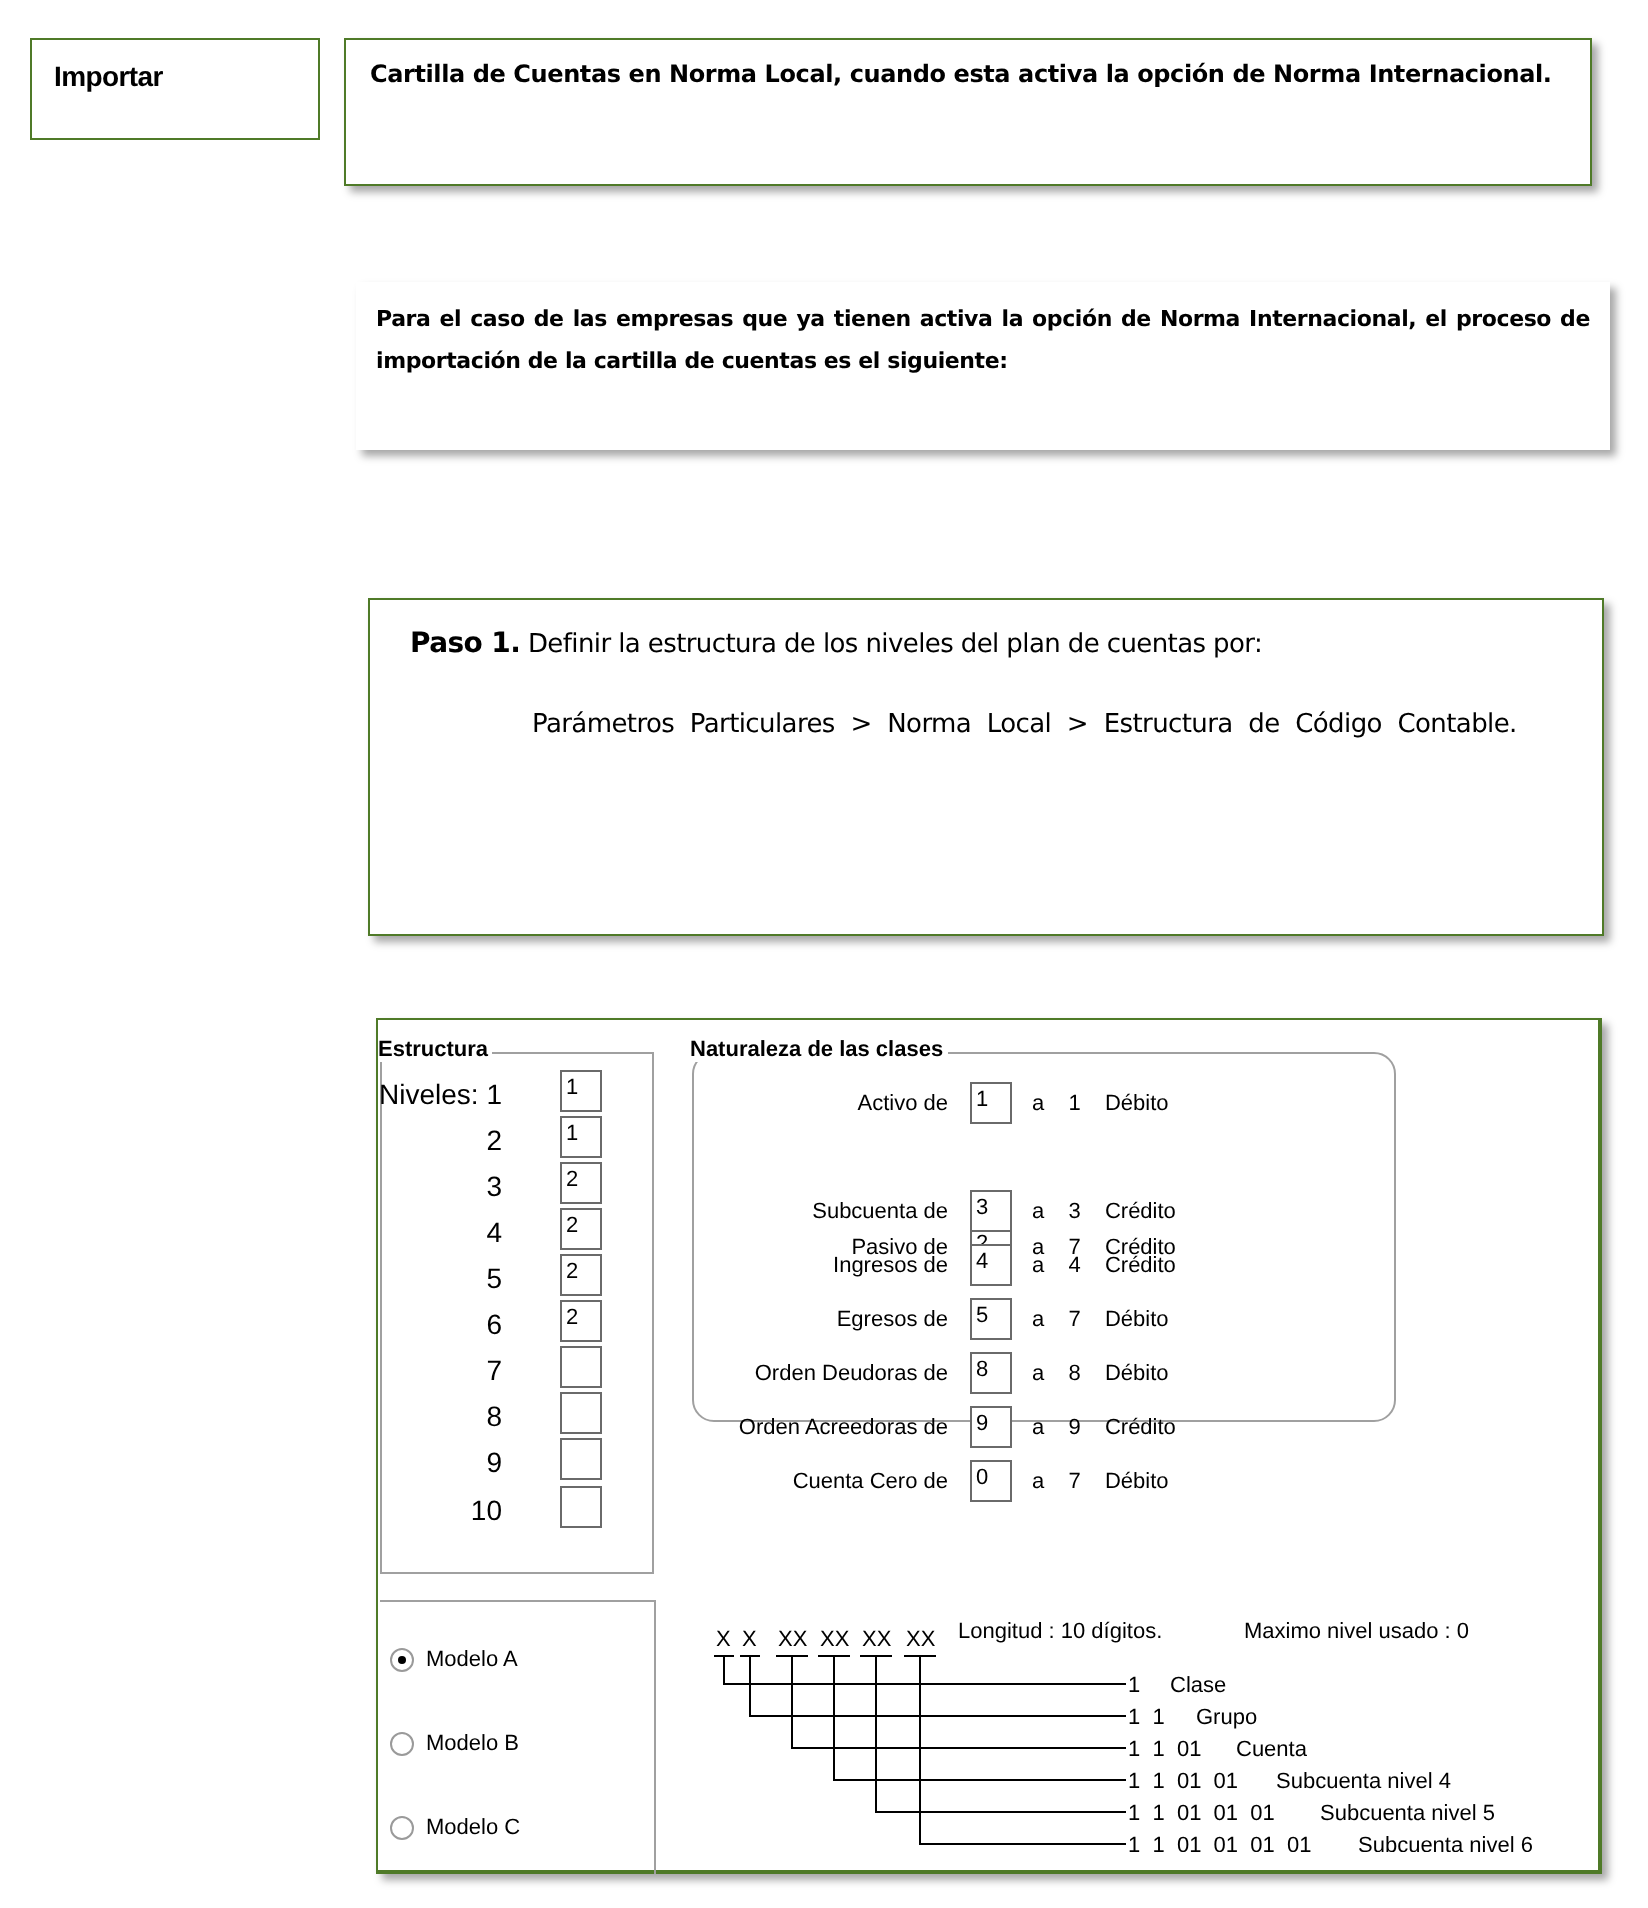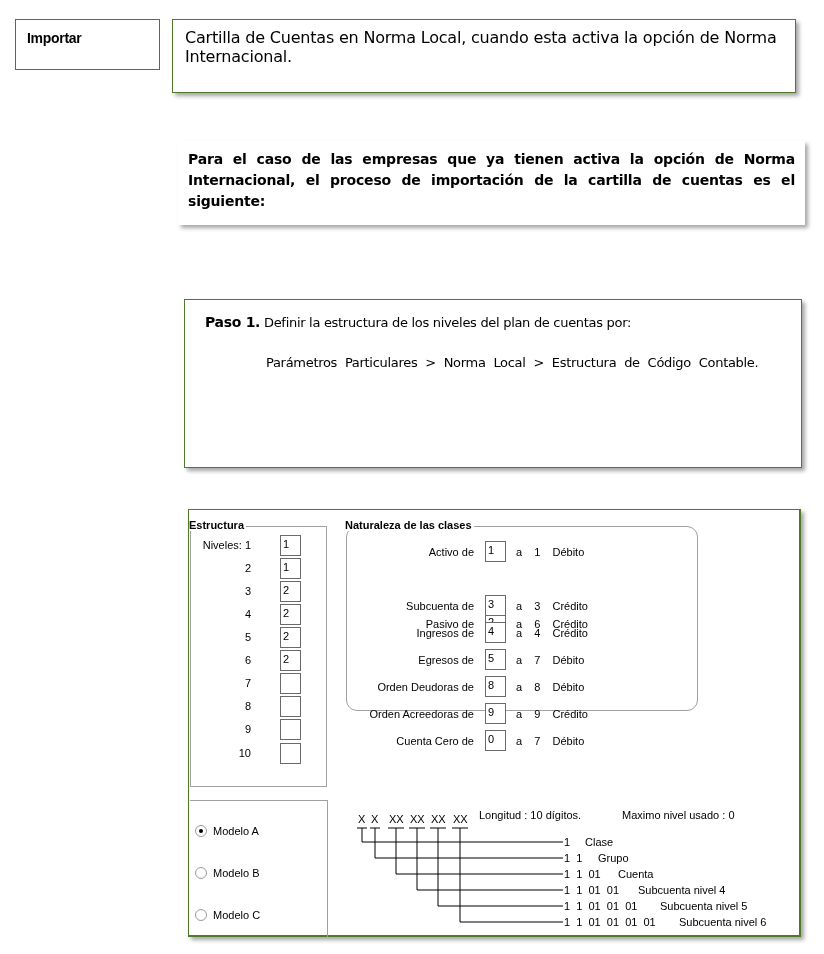--- a/index.html
+++ b/index.html
@@ -10,27 +10,27 @@
 
     
     #box-import { left: 15px; top: 19px; width: 145px; height: 51px;
       border: 1px solid #4f7a28; padding: 10px 0 0 11px;
       font-family: Liberation Sans, sans-serif; font-weight: bold; font-size: 14px; letter-spacing: -0.3px; }
 
     
     #box-title { left: 172px; top: 19px; width: 624px; height: 74px;
       border: 1px solid #4f7a28; padding: 8px 12px 0 12px;
       box-shadow: 3px 3px 4px rgba(0,0,0,0.35);
-      font-weight: normal; font-size: 16px; line-height: 19px; letter-spacing: -0.2px; }
+      font-weight: bold; font-size: 12px; line-height: 19px; letter-spacing: -0.2px; }
 
     
     #box-intro { left: 178px; top: 141px; width: 627px; height: 84px;
       padding: 8px 10px 0 10px;
       box-shadow: 3px 3px 4px rgba(0,0,0,0.35);
-      font-weight: bold; font-size: 14px; line-height: 21px; text-align: justify;
+      font-weight: bold; font-size: 11px; line-height: 21px; text-align: justify;
       letter-spacing: -0.2px; }
 
     
     #box-paso { left: 184px; top: 299px; width: 618px; height: 169px;
       border: 1px solid #4f7a28; padding: 12px 12px 0 20px;
       box-shadow: 3px 3px 4px rgba(0,0,0,0.35);
       font-size: 13px; line-height: 20px; letter-spacing: -0.3px; }
     #box-paso .lead { font-weight: bold; font-size: 14px; }
     #box-paso .path { margin: 20px 0 0 61px; text-align: justify; text-align-last: left; word-spacing: 4px; }
 
@@ -42,21 +42,21 @@
 
     .group { position: absolute; border: 1px solid #a0a0a0; box-sizing: border-box; padding-left: 15px; }
     .legend { position: absolute; top: -8px; left: -2px; background: #fff; padding: 0 2px 0 0;
       font-weight: bold; font-size: 11px; }
 
     #grp-estructura { left: 1px; top: 16px; width: 137px; height: 261px; }
     #grp-naturaleza { left: 157px; top: 16px; width: 352px; height: 185px; border-radius: 11px; }
     #grp-modelo { left: 1px; top: 290px; width: 138px; height: 137px; border-bottom: none; border-left: none; }
 
     .lvl-row { position: absolute; left: 0; width: 120px; height: 22px; }
-    .lvl-num { position: absolute; right: 60px; top: 4px; text-align: center; white-space: nowrap; font-size: 11px; }
+    .lvl-num { position: absolute; right: 60px; top: 4px; text-align: center; white-space: nowrap; font-size: 14px; }
     .field { position: absolute; border: 1px solid #6a6a6a; background: #fff; box-sizing: border-box;
       font-size: 11px; padding: 2px 0 0 2px; }
     .lvl-row .field { left: 89px; top: 0; width: 21px; height: 21px; }
 
     .nat-row { position: absolute; left: 0; width: 340px; height: 22px; }
     .nat-label { position: absolute; right: 213px; top: 5px; text-align: right; white-space: nowrap; }
     .nat-row .field { left: 138px; top: 0; width: 21px; height: 21px; }
     .nat-to { position: absolute; left: 169px; top: 5px; white-space: nowrap; word-spacing: 3px; }
 
     .radio-row { position: absolute; left: 5px; height: 16px; white-space: nowrap; }
@@ -141,21 +141,21 @@
     <span class="legend">Naturaleza de las clases</span>
     <div id="nat-rows">
         <div class="nat-row" style="top: 14px;">
           <span class="nat-label">Activo de</span>
           <div class="field">1</div>
           <span class="nat-to" style="white-space: pre;">a  1  Débito</span>
         </div>
         <div class="nat-row" style="top: 41px; margin-top: 45px;">
           <span class="nat-label">Pasivo de</span>
           <div class="field">2</div>
-          <span class="nat-to" style="white-space: pre;">a  6  Crédito</span>
+          <span class="nat-to" style="white-space: pre;">a  7  Crédito</span>
         </div>
         <div class="nat-row" style="top: 68px;">
           <span class="nat-label">Subcuenta de</span>
           <div class="field">3</div>
           <span class="nat-to" style="white-space: pre;">a  3  Crédito</span>
         </div>
         <div class="nat-row" style="top: 95px;">
           <span class="nat-label">Ingresos de</span>
           <div class="field">4</div>
           <span class="nat-to" style="white-space: pre;">a  4  Crédito</span>

